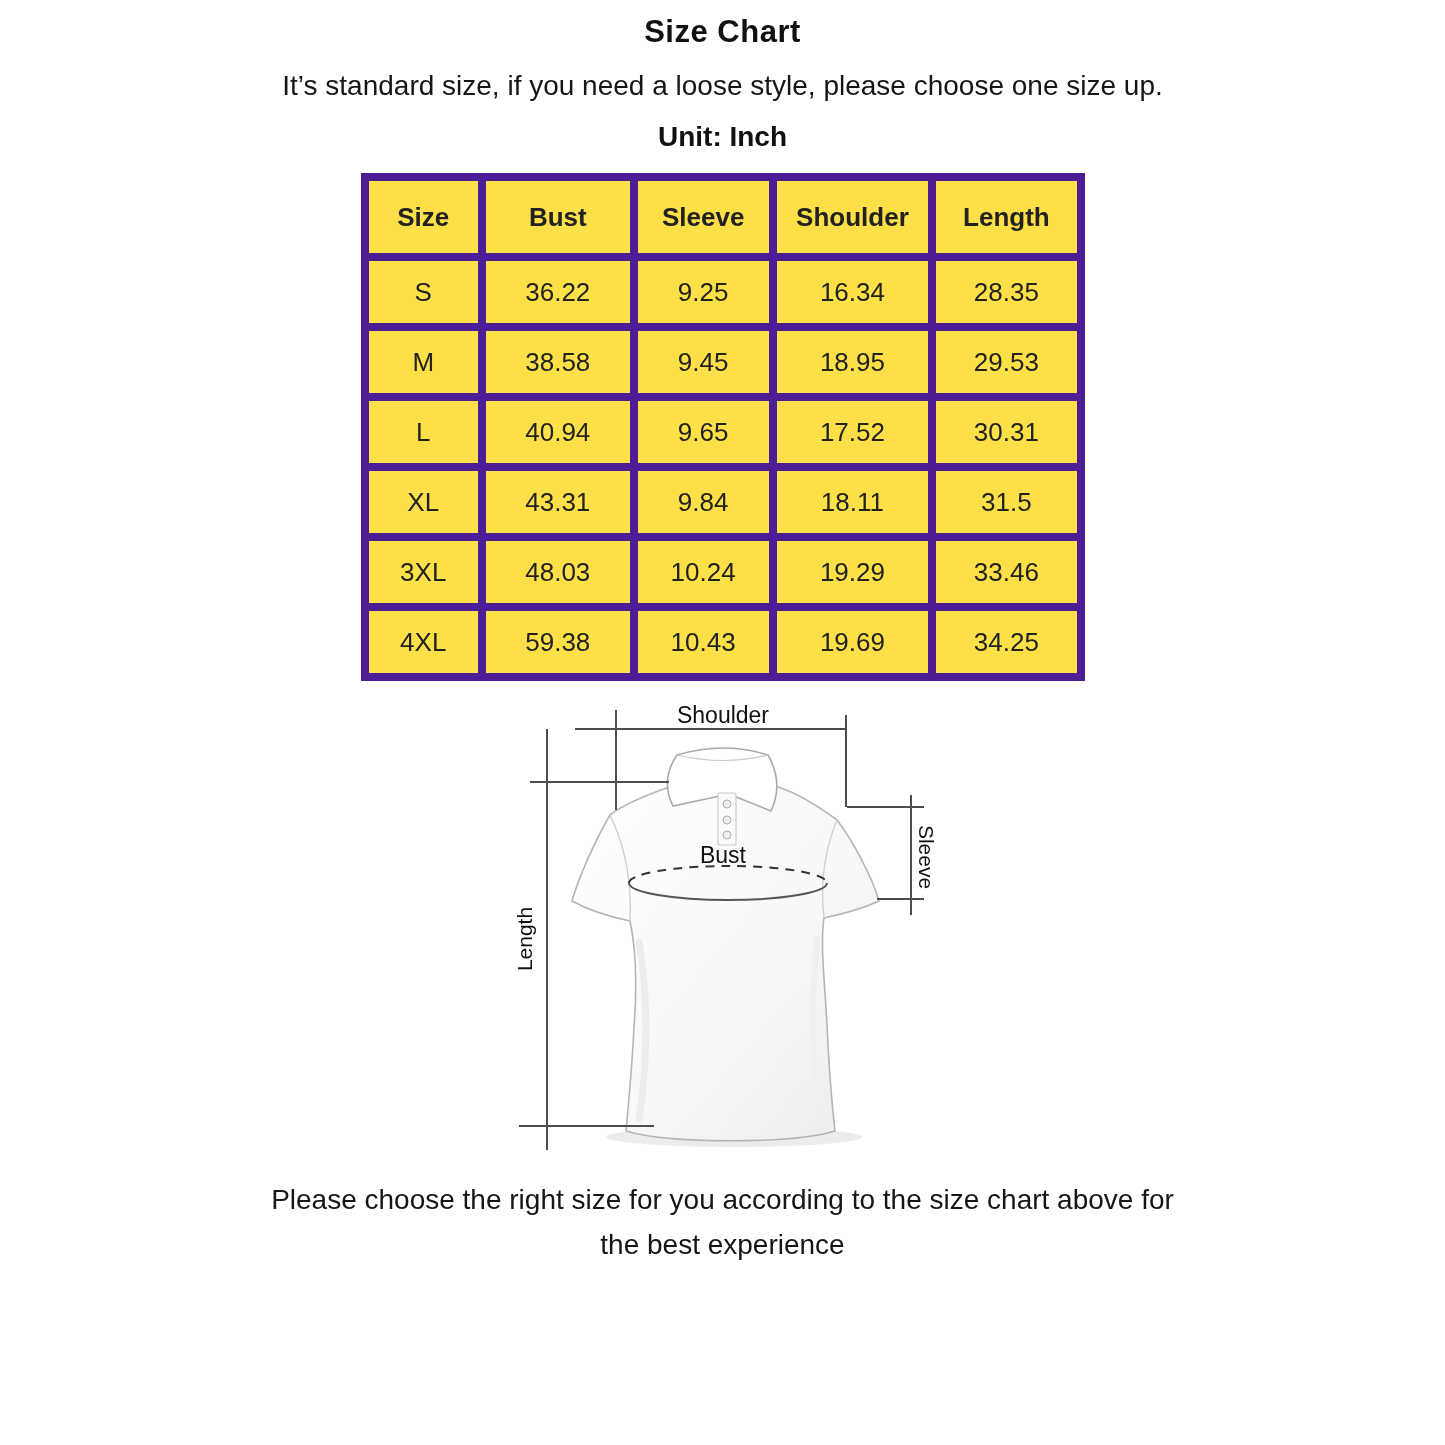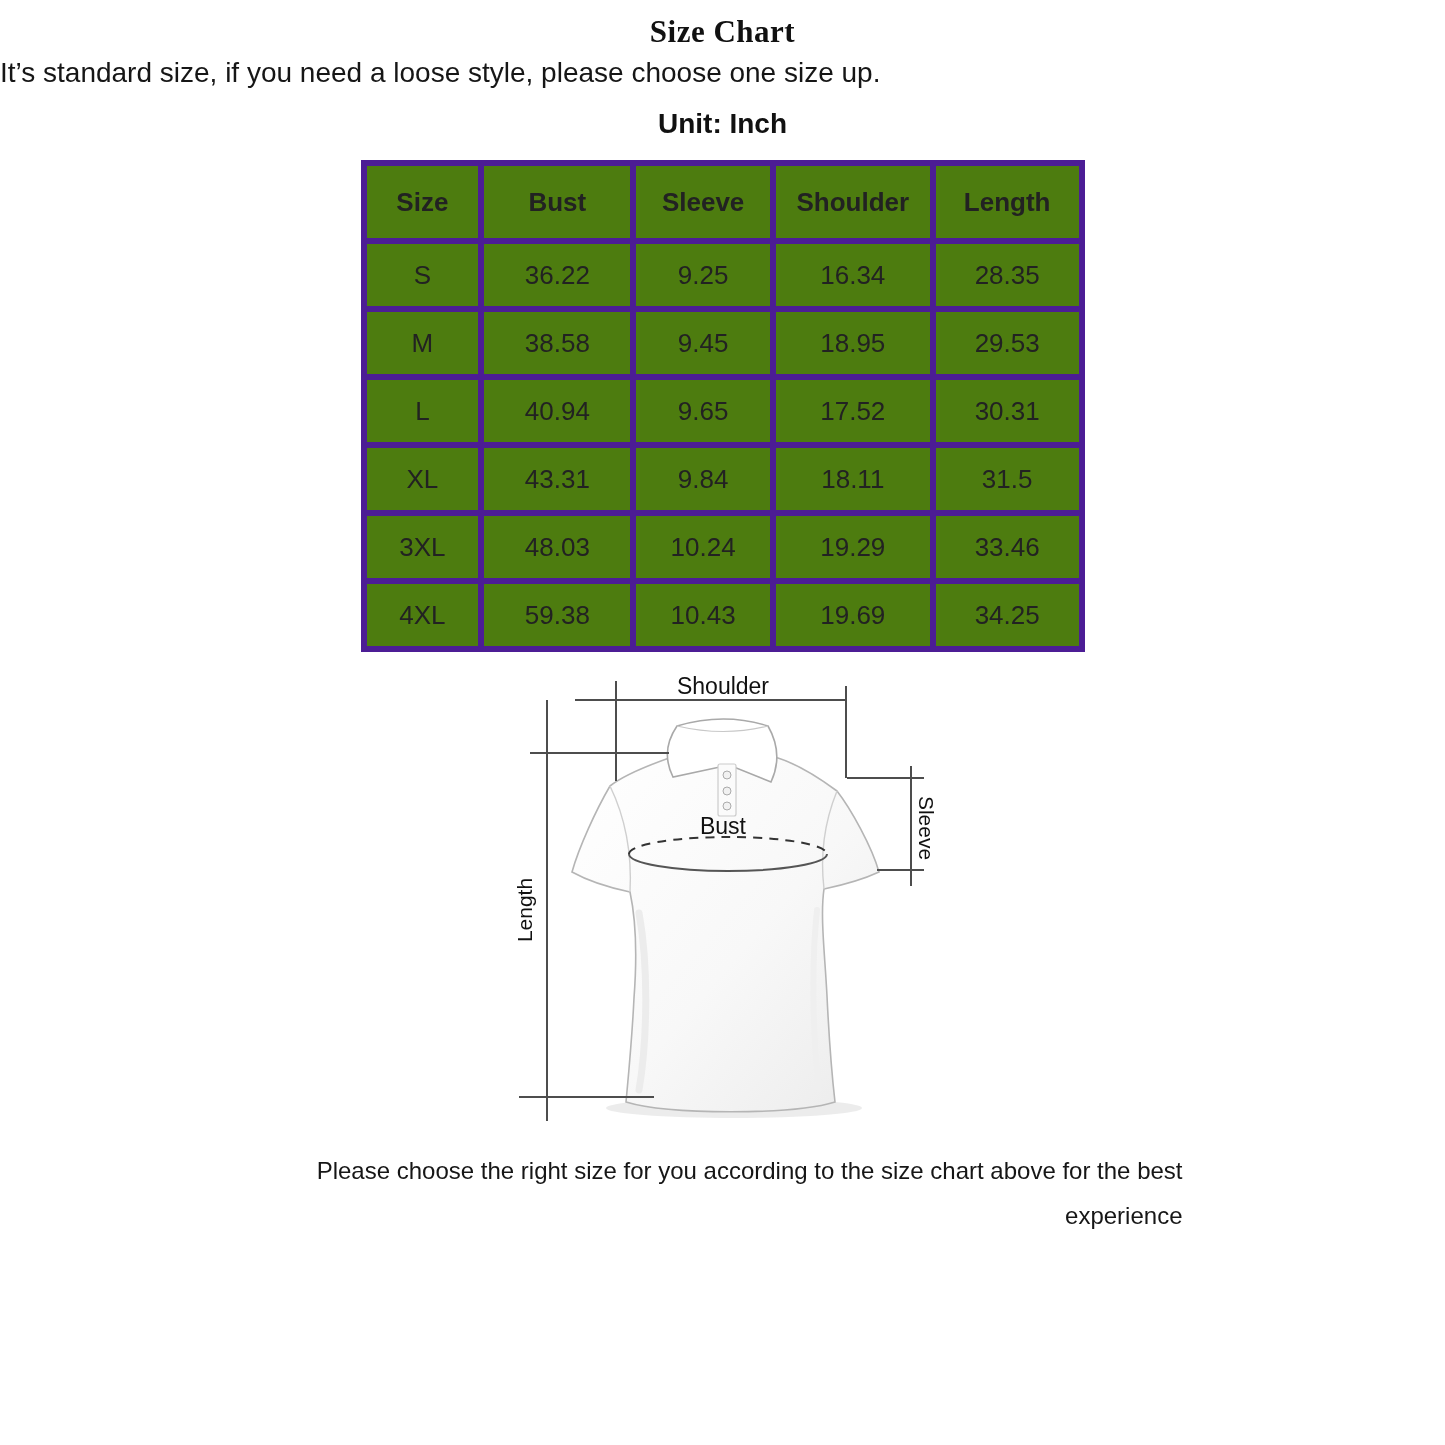--- a/index.html
+++ b/index.html
@@ -4,45 +4,45 @@
 <style>
   html,body { margin:0; padding:0; }
   body {
     width:1445px; height:1445px; background:#ffffff;
     font-family:"Liberation Sans", sans-serif; color:#1a1a1a;
     overflow:hidden;
   }
   .page { width:1445px; height:1445px; }
   .title {
     margin:14px 0 0; text-align:center;
-    font-size:31px; font-weight:bold; letter-spacing:0.5px; color:#111;font-family:Liberation Serif, serif;
+    font-size:31px; font-weight:bold; letter-spacing:0.5px; color:#111;
   }
   .desc {
-    
+    margin-top:13px; text-align:center;
     font-size:28px; line-height:45px; color:#161616;
   }
   .unit {
     margin-top:13px; text-align:center;
     font-size:28px; font-weight:bold; color:#111;
   }
   table.size-table {
     border-collapse:collapse; table-layout:fixed;
     width:724px; margin:20px auto 0;
   }
   table.size-table th, table.size-table td {
-    border:6px solid #4c1d95; text-align:center; vertical-align:middle;
-    font-size:26px; color:#222; padding:0; background:#4d7c0f;
+    border:8px solid #4c1d95; text-align:center; vertical-align:middle;
+    font-size:26px; color:#222; padding:0; background:#fde047;
   }
   table.size-table th { height:72px; font-weight:bold; }
   table.size-table td { height:62px; font-weight:normal; }
   svg.diagram { display:block; margin:6px auto 0; position:relative; left:14px; }
   svg.diagram text { font-family:"Liberation Sans", sans-serif; fill:#111; }
   .footer {
-    margin:10px auto 0; max-width:920px; text-align:right;
-    font-size:24px; line-height:45px; color:#161616;
+    margin:10px auto 0; max-width:920px; text-align:center;
+    font-size:28px; line-height:45px; color:#161616;
   }
 </style>
 </head>
 <body>
 
 <div class="page">
 
   <h1 class="title">Size Chart</h1>
 
   <div class="desc">

